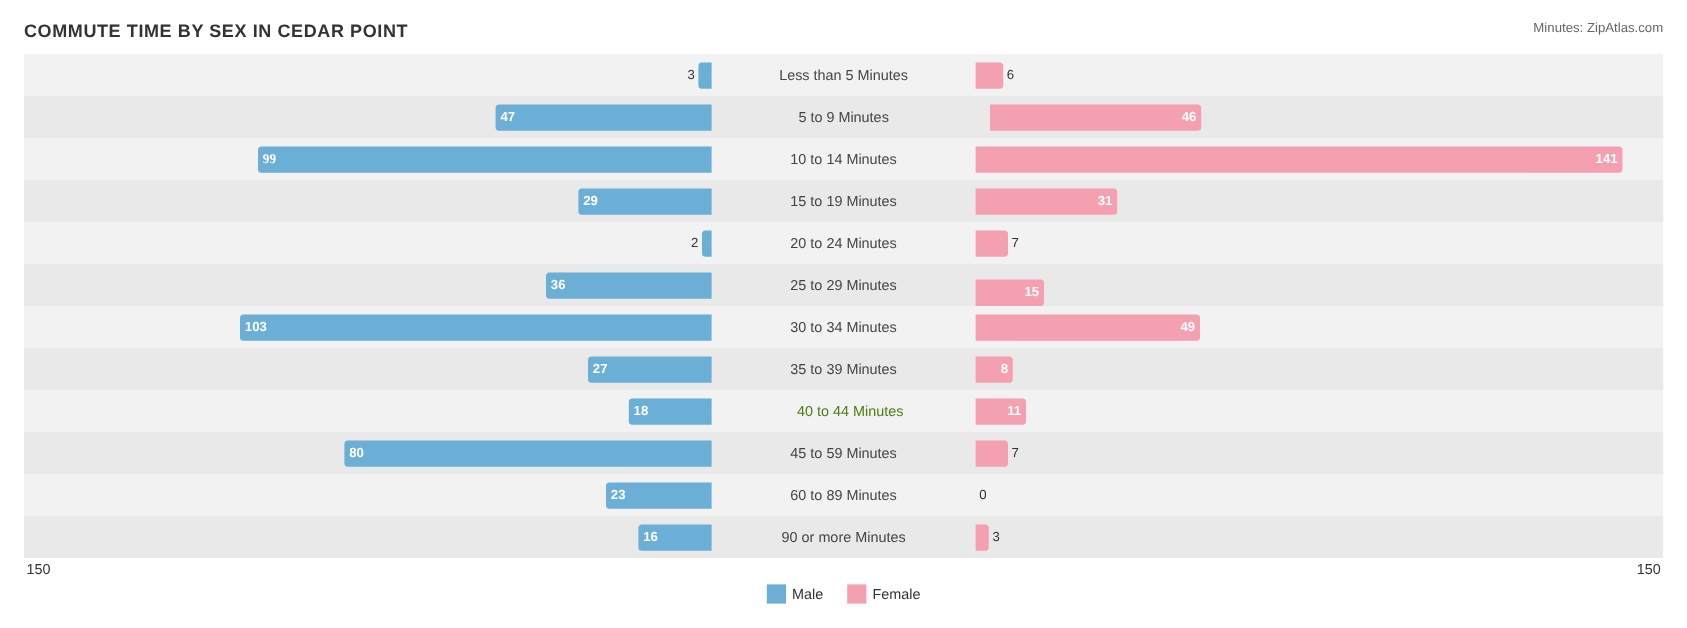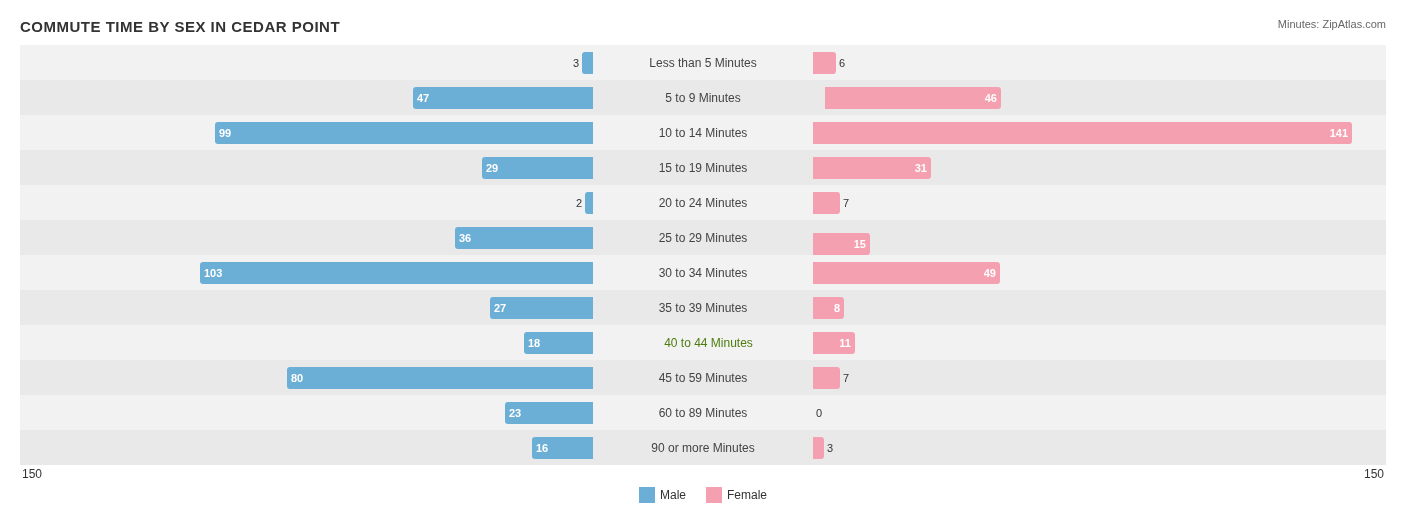--- a/index.html
+++ b/index.html
@@ -105,21 +105,21 @@
     </div>
     <div style="position:absolute; left:793px; width:573px; height:100%; display:flex; align-items:center; justify-content:flex-start;margin-left:12px;">
       <div style="width:176px; height:22px; background:#f4a0b0; border-radius:0 3px 3px 0; position:relative; display:flex; align-items:center; justify-content:flex-end;">
         <span style="color:#fff;font-size:11px;font-weight:bold;padding:0 4px;">46</span>
       </div>
     </div>
   </div>
       <div class="full-row">
     <div style="position:absolute; left:0; width:573px; height:100%; display:flex; align-items:center; justify-content:flex-end;">
       <div style="position:relative; width:573px; height:22px; display:flex; align-items:center; justify-content:flex-end;">
-        <div style="width:378px; height:22px; background:#6baed6; border-radius:3px 0 0 3px; position:relative; display:flex; align-items:center; justify-content:flex-start;">
+        <div style="width:378px; height:22px; background:#6baed6; border-radius:3px 0 0 3px; position:relative; display:flex; align-items:center; justify-content:flex-start;font-family:Liberation Serif, serif;">
           <span style="color:#fff;font-size:11px;font-weight:bold;padding:0 4px;">99</span>
         </div>
       </div>
     </div>
     <div style="position:absolute; left:573px; width:220px; height:100%; display:flex; align-items:center; justify-content:center; z-index:5;">
       <span style="font-size:12px;color:#444;white-space:nowrap;">10 to 14 Minutes</span>
     </div>
     <div style="position:absolute; left:793px; width:573px; height:100%; display:flex; align-items:center; justify-content:flex-start;">
       <div style="width:539px; height:22px; background:#f4a0b0; border-radius:0 3px 3px 0; position:relative; display:flex; align-items:center; justify-content:flex-end;">
         <span style="color:#fff;font-size:11px;font-weight:bold;padding:0 4px;">141</span>

